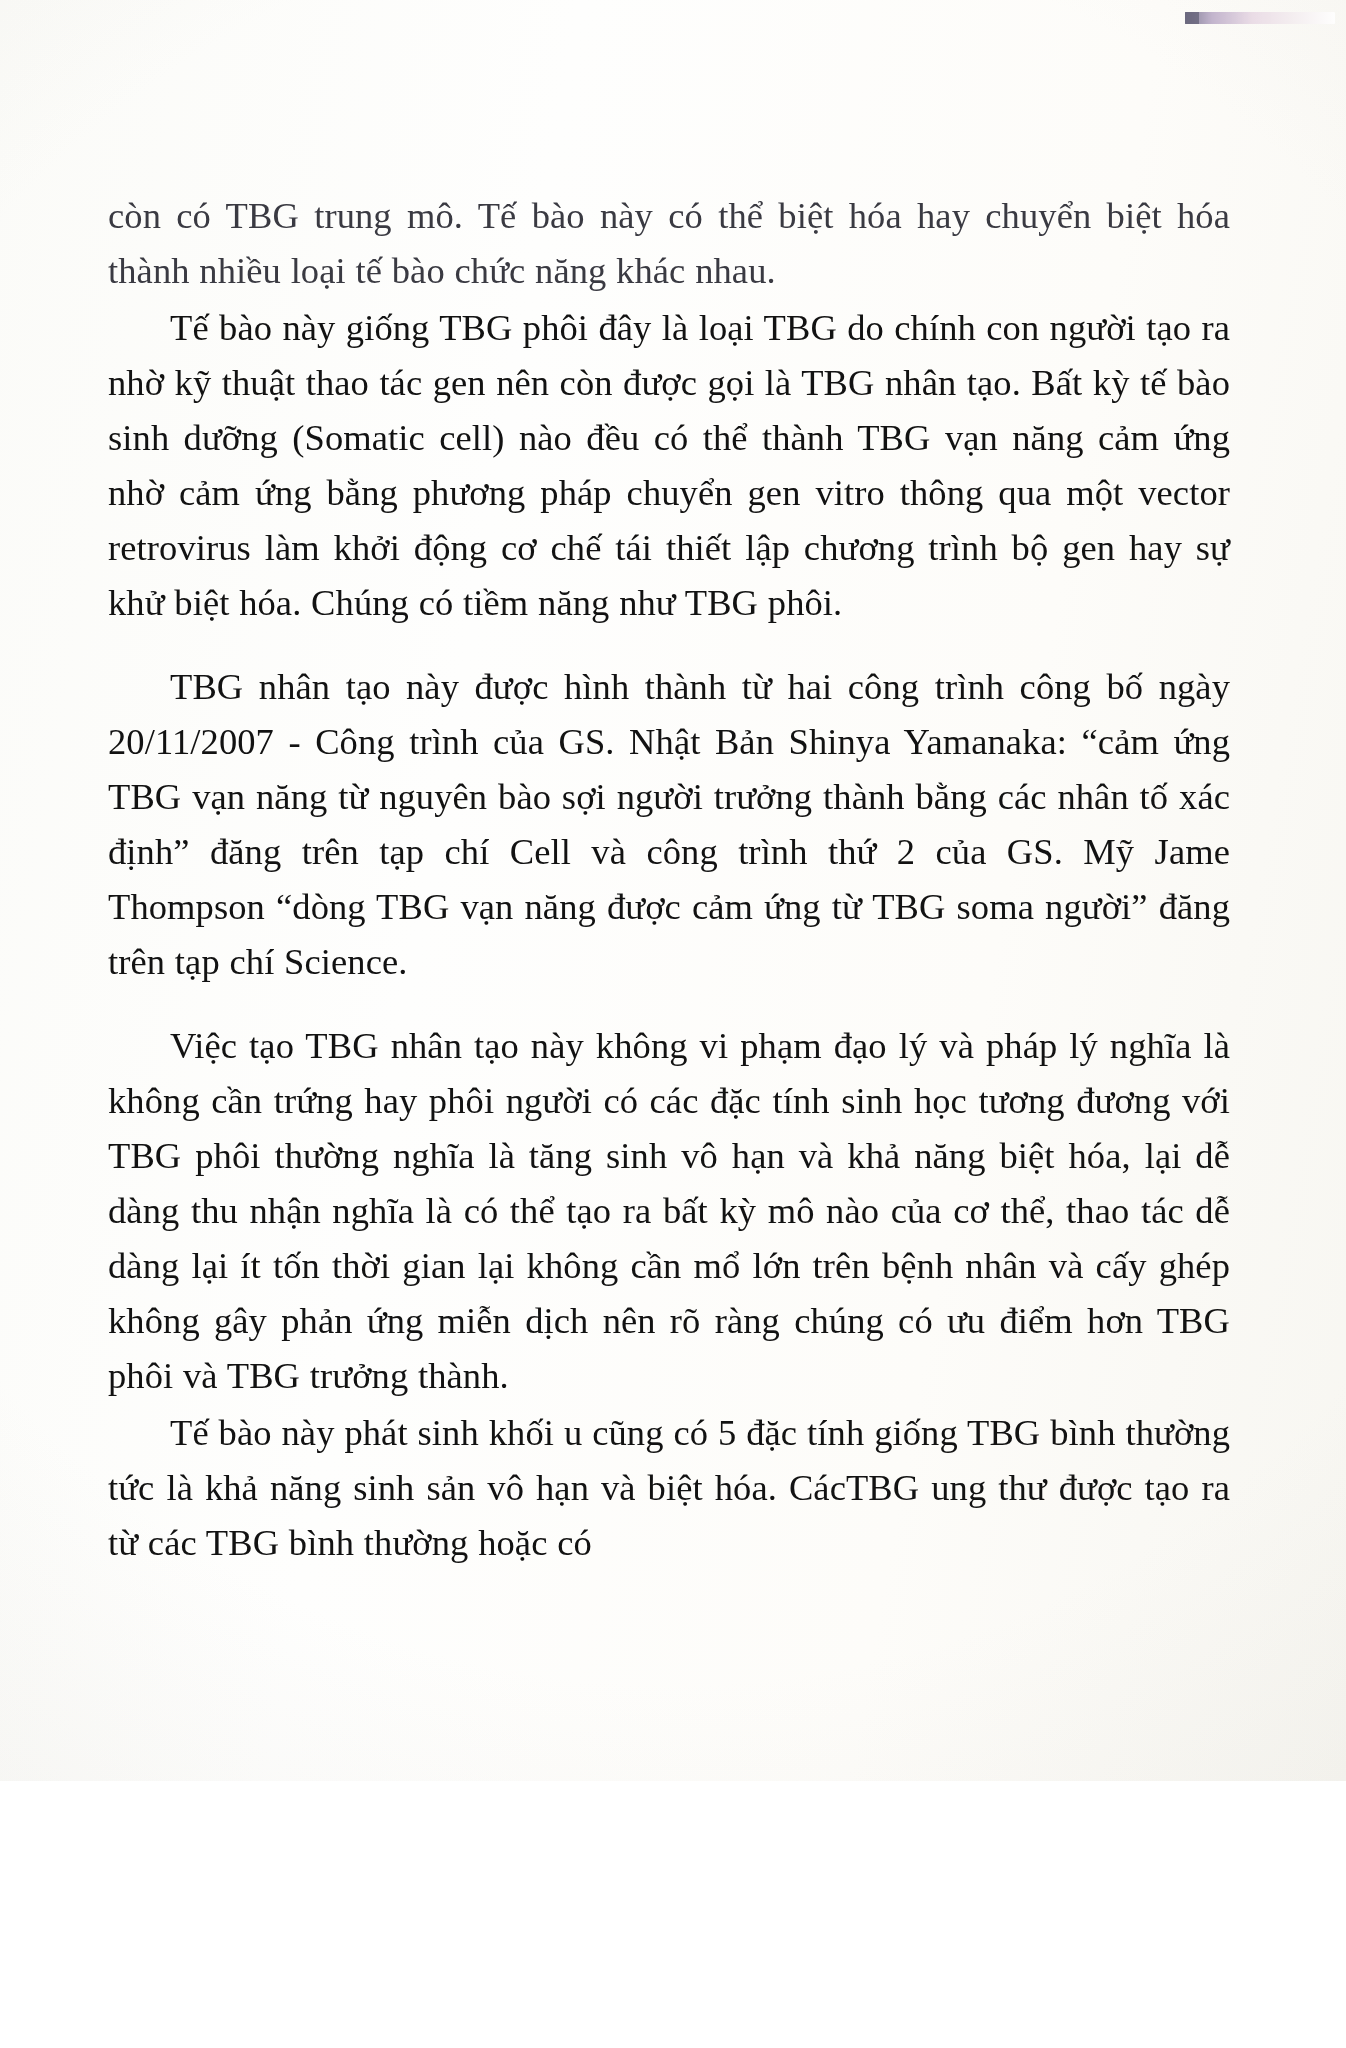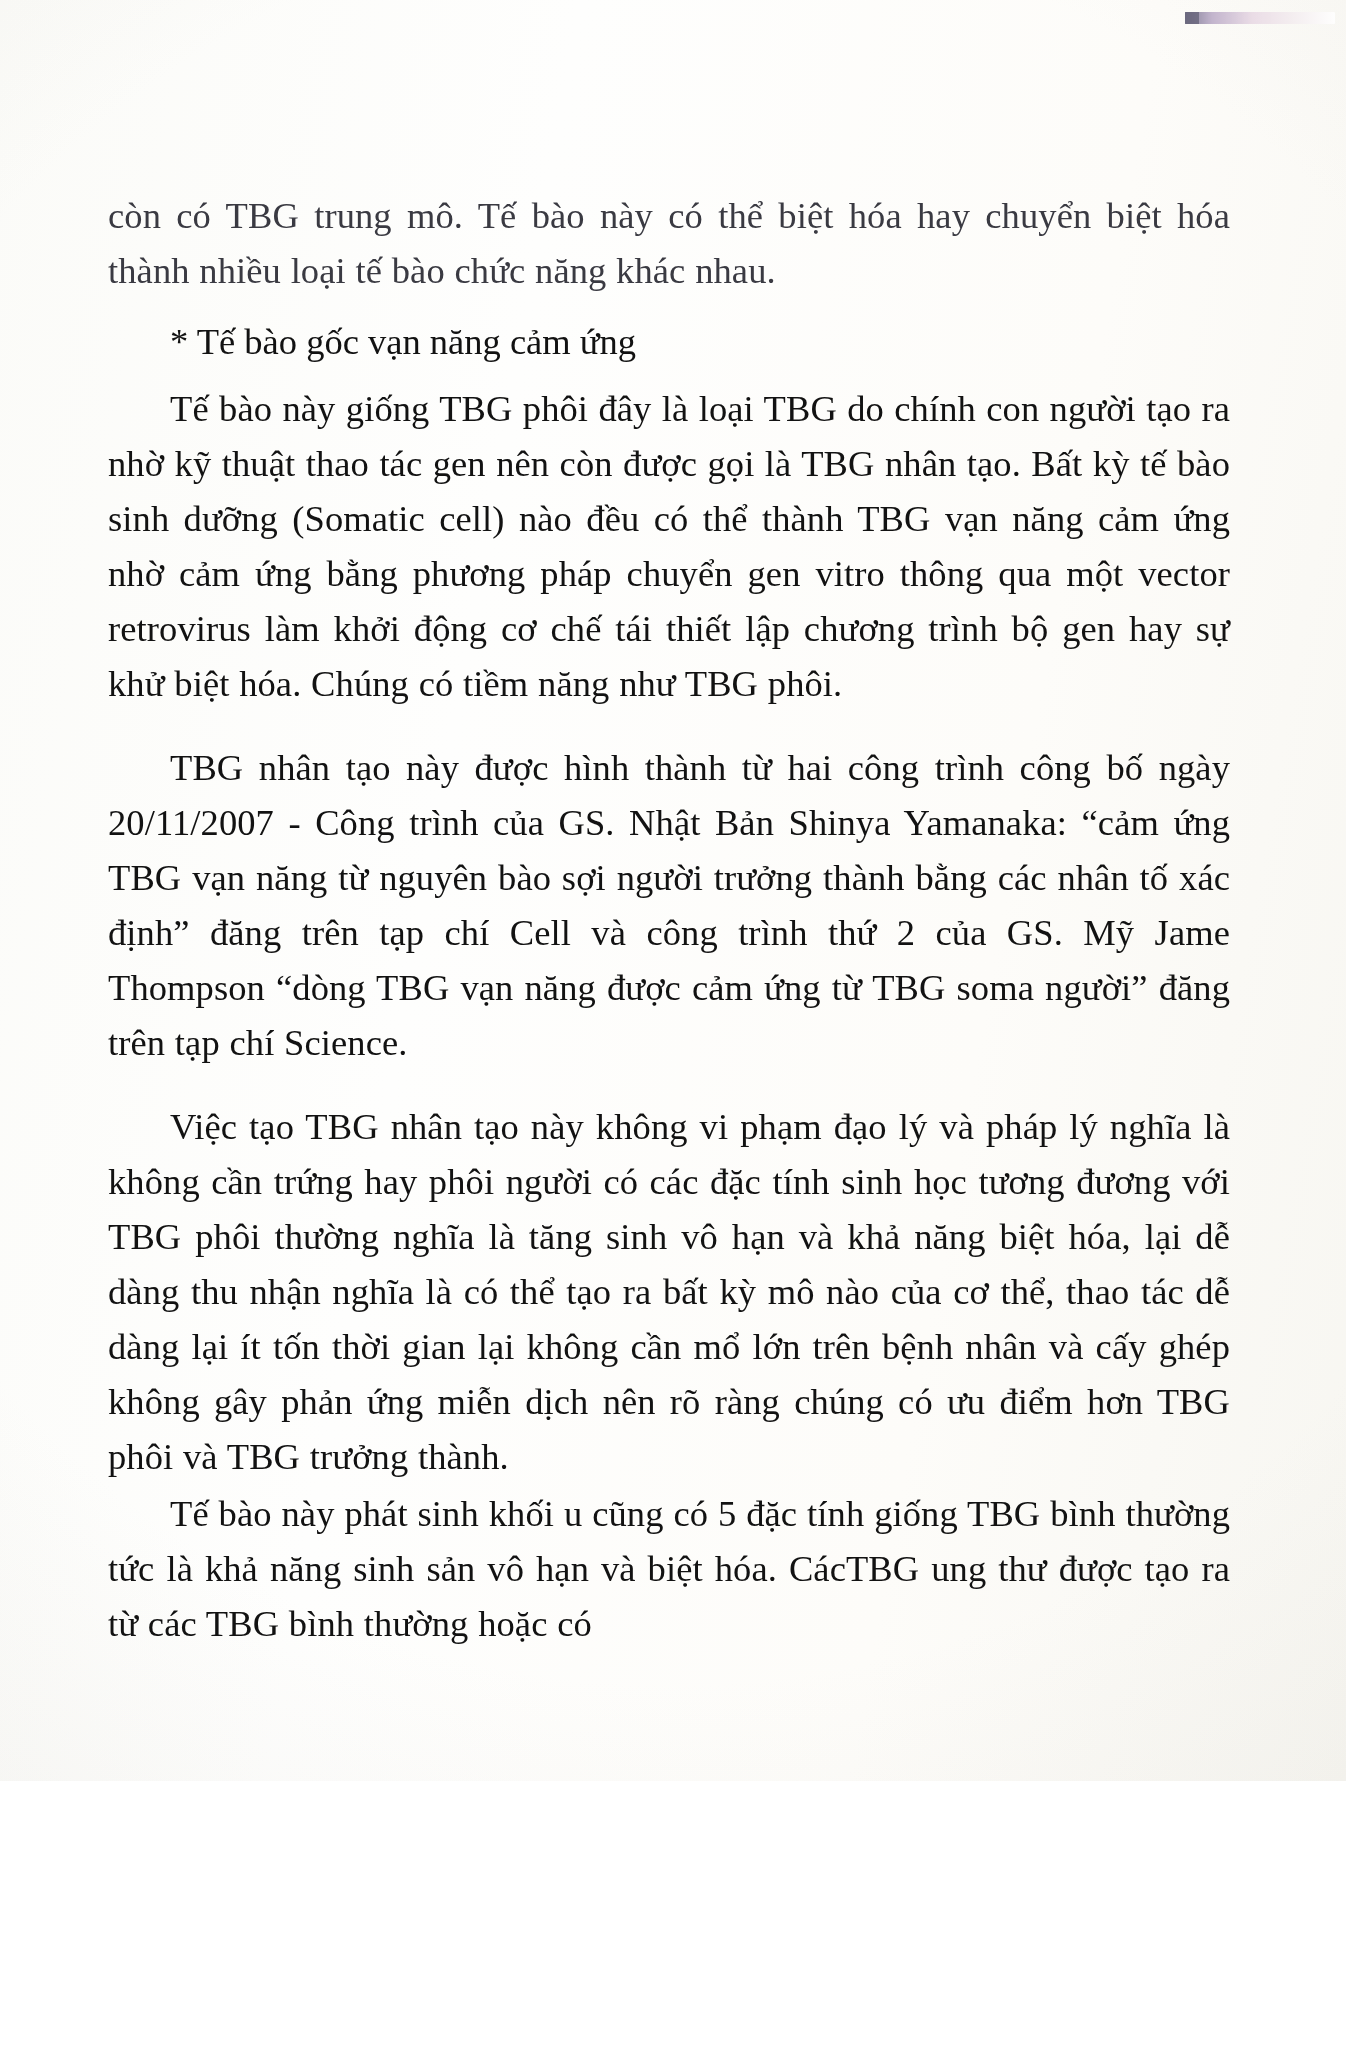--- a/index.html
+++ b/index.html
@@ -113,21 +113,20 @@
 <div id="page">
 
   <div id="paper-texture"></div>
 
   <div id="scan-artifact"></div>
 
   <div id="text-column">
 
     <p class="body-paragraph faded">còn có TBG trung mô. Tế bào này có thể biệt hóa hay chuyển biệt hóa thành nhiều loại tế bào chức năng khác nhau.</p>
 
-    <p class="heading-line">* Tế bào gốc vạn năng cảm ứng</p>
 
     <p class="body-paragraph indent"><span>Tế bào này giống TBG phôi đây là loại TBG do chính con người tạo ra nhờ kỹ thuật thao tác gen nên còn được gọi là TBG nhân tạo. Bất kỳ tế bào sinh dưỡng (Somatic cell) nào đều có thể thành TBG vạn năng cảm ứng nhờ cảm ứng bằng phương pháp chuyển gen </span><span class="italic-term">vitro</span><span> thông qua một vector retrovirus làm khởi động cơ chế tái thiết lập chương trình bộ gen hay sự khử biệt hóa. Chúng có tiềm năng như TBG phôi.</span></p>
 
     <p class="body-paragraph indent spaced-above">TBG nhân tạo này được hình thành từ hai công trình công bố ngày 20/11/2007 - Công trình của GS. Nhật Bản Shinya Yamanaka: “cảm ứng TBG vạn năng từ nguyên bào sợi người trưởng thành bằng các nhân tố xác định” đăng trên tạp chí Cell và công trình thứ 2 của GS. Mỹ Jame Thompson “dòng TBG vạn năng được cảm ứng từ TBG soma người” đăng trên tạp chí Science.</p>
 
     <p class="body-paragraph indent spaced-above">Việc tạo TBG nhân tạo này không vi phạm đạo lý và pháp lý nghĩa là không cần trứng hay phôi người có các đặc tính sinh học tương đương với TBG phôi thường nghĩa là tăng sinh vô hạn và khả năng biệt hóa, lại dễ dàng thu nhận nghĩa là có thể tạo ra bất kỳ mô nào của cơ thể, thao tác dễ dàng lại ít tốn thời gian lại không cần mổ lớn trên bệnh nhân và cấy ghép không gây phản ứng miễn dịch nên rõ ràng chúng có ưu điểm hơn TBG phôi và TBG trưởng thành.</p>
 
 
     <p class="body-paragraph indent">Tế bào này phát sinh khối u cũng có 5 đặc tính giống TBG bình thường tức là khả năng sinh sản vô hạn và biệt hóa. CácTBG ung thư được tạo ra từ các TBG bình thường hoặc có</p>
 

